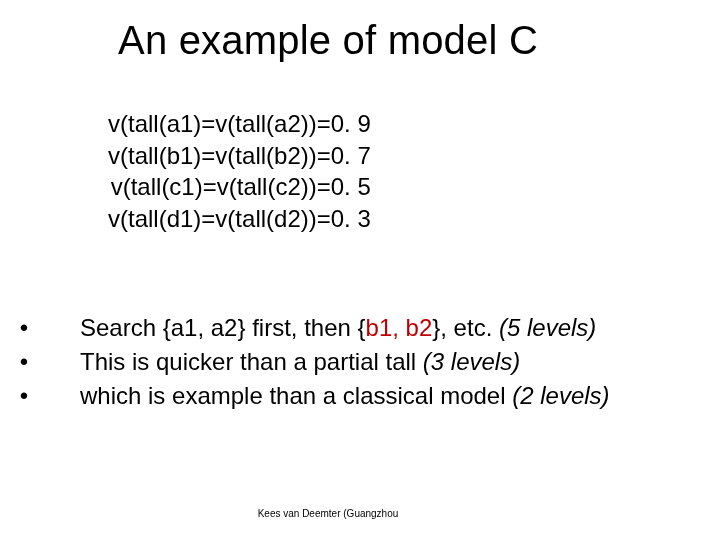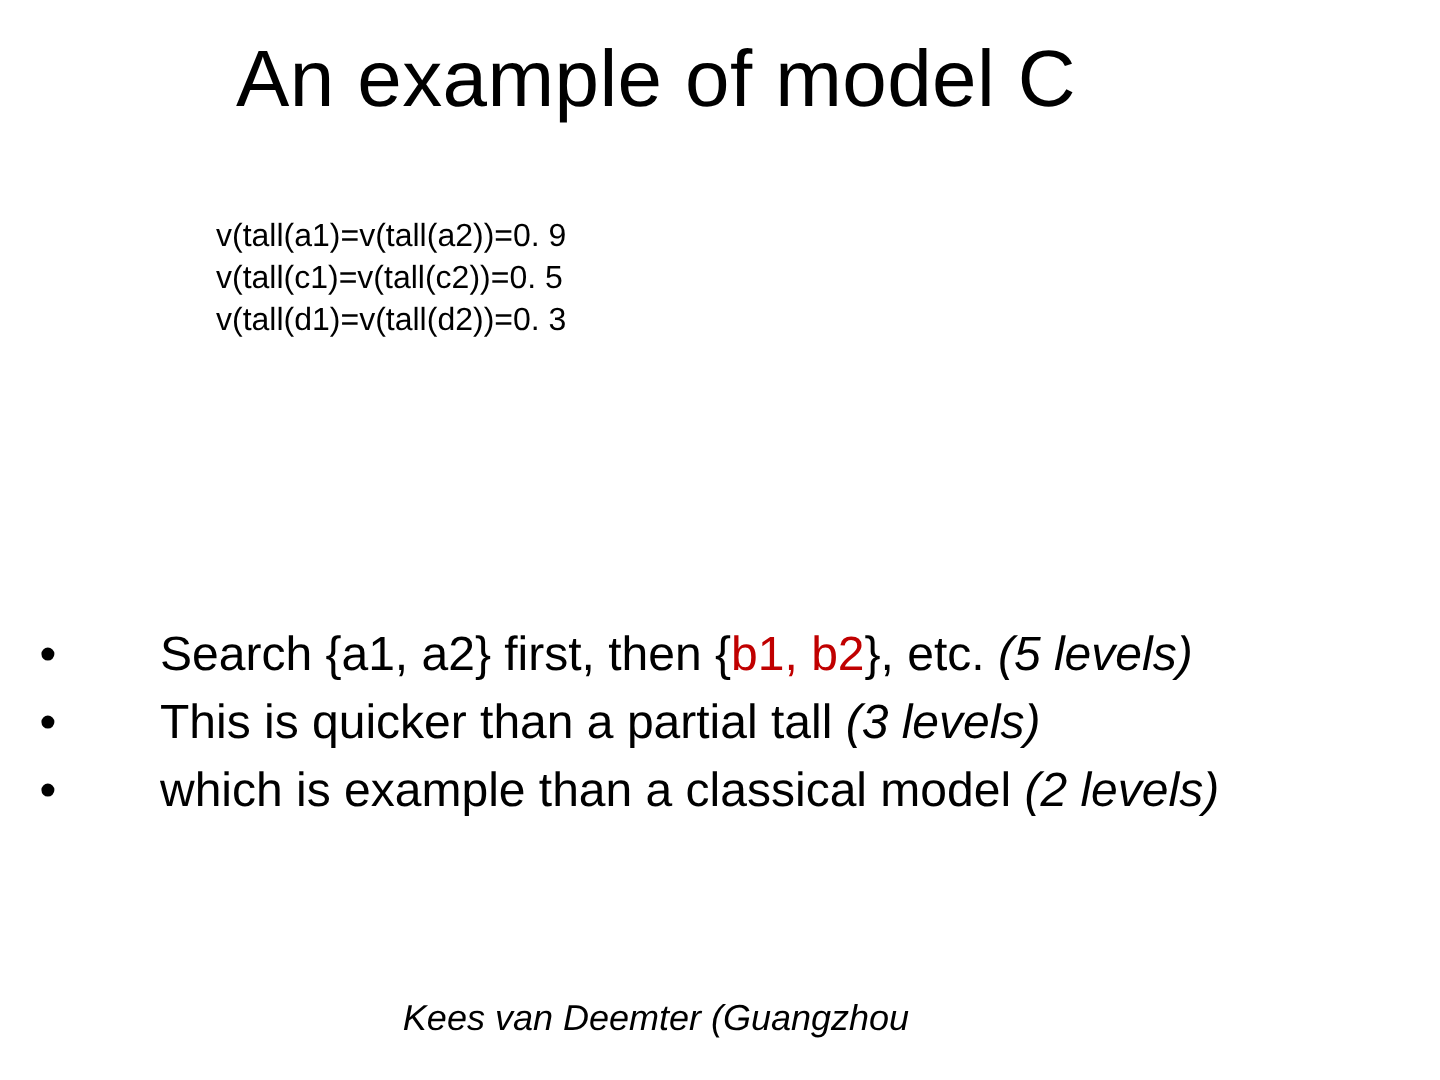--- a/index.html
+++ b/index.html
@@ -26,22 +26,23 @@
     right: 0;
     text-align: center;
     font-size: 40px;
     font-weight: 400;
     letter-spacing: 0.2px;
   }
   .block {
     position: absolute;
     top: 108px;
     left: 108px;
-    font-size: 16px;
+    font-size: 24px;
     line-height: 1.32;
+    text-align: right;
   }
   .bullets {
     position: absolute;
     top: 312px;
     left: 18px;
     right: 18px;
     font-size: 24px;
     line-height: 1.34;
   }
   .bullets .row {
@@ -60,34 +61,34 @@
     margin-left: 36px;
   }
   .red { color: #c00000; }
   .ital { font-style: italic; }
   .footer {
     position: absolute;
     bottom: 20px;
     left: 0;
     right: 0;
     text-align: center;
-    font-size: 18px;
+    font-size: 10px;
     line-height: 1.25;
-    font-style: italic;
   }
 </style>
 </head>
 <body>
 
 <div class="slide">
 
   <div class="title">An example of model C</div>
 
   <div class="block">
     <div>v(tall(a1)=v(tall(a2))=0. 9</div>
+    <div>v(tall(b1)=v(tall(b2))=0. 7</div>
     <div>v(tall(c1)=v(tall(c2))=0. 5</div>
     <div>v(tall(d1)=v(tall(d2))=0. 3</div>
   </div>
 
   <div class="bullets">
 
     <div class="row">
       <div class="dot">•</div>
       <div class="txt">
         <span>Search {a1, a2} first, then {</span><span class="red">b1, b2</span><span>}, etc.  </span><span class="ital">(5 levels)</span>

